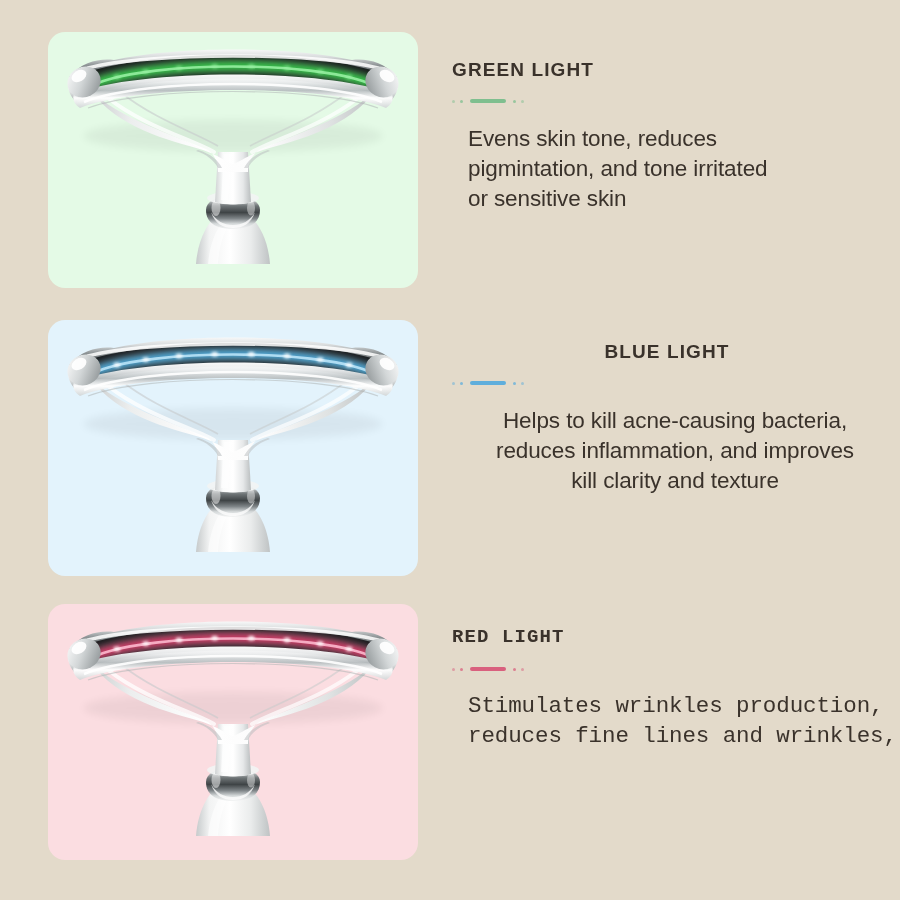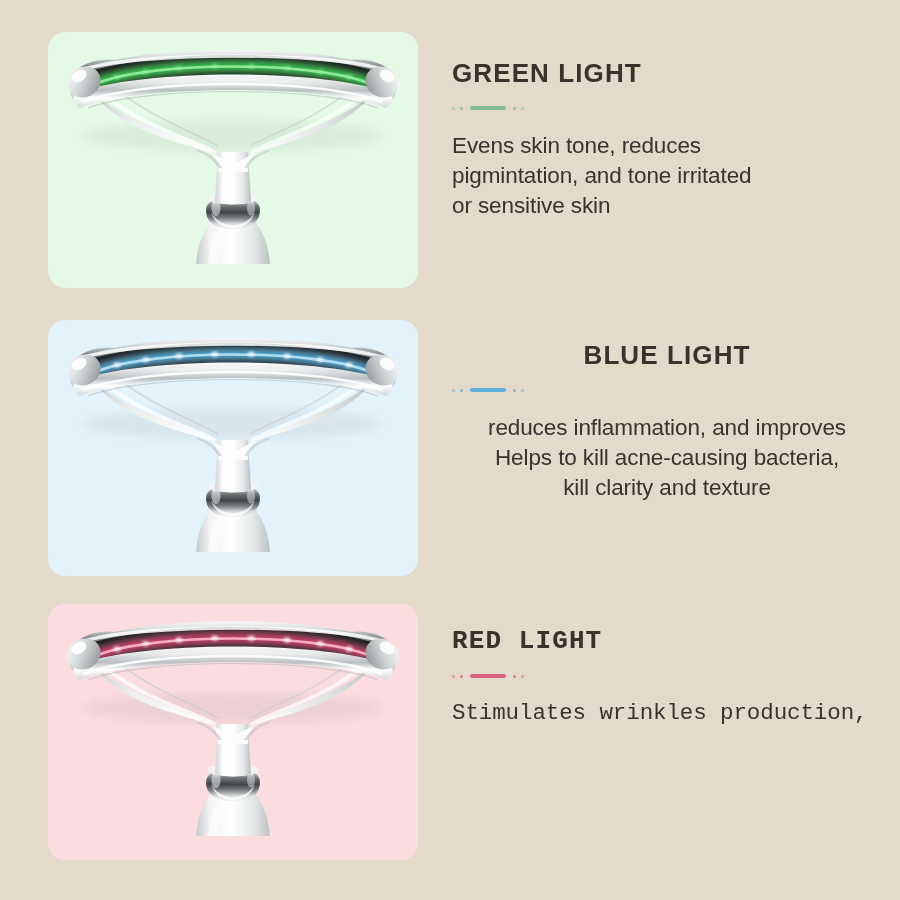--- a/index.html
+++ b/index.html
@@ -45,21 +45,21 @@
   .copy {
     position:absolute;
     left:452px;
     width:430px;
   }
   .copy-1 { top:60px; }
   .copy-2 { top:342px;text-align:center; }
   .copy-3 { top:628px;font-family:Liberation Mono, monospace; }
 
   .heading {
-    font-size:26px;
+    font-size:19px;
     font-weight:700;
     letter-spacing:1.1px;
     color:#3A322B;
     line-height:1;
     white-space:nowrap;
   }
 
   .divider {
     margin-top:19px;
     height:6px;
@@ -78,20 +78,21 @@
     flex:0 0 auto;
     margin:0 2px;
   }
 
   .body-text {
     margin-top:20px;
     font-size:22.5px;
     line-height:1.33;
     color:#3A322B;
     letter-spacing:-0.1px;
+    margin-left:16px;
   }
   .body-text .ln { display:block; white-space:nowrap; }
 </style>
 </head>
 <body style="background: rgb(227, 218, 202);">
 
 <div id="board">
     <div class="row row-1">
       <div class="panel" style="background: rgb(228, 250, 230);">
         <div class="device">
@@ -428,22 +429,22 @@
     <div class="copy copy-2">
       <div class="heading">BLUE LIGHT</div>
       <div class="divider">
         <span class="dot" style="background: rgb(95, 174, 220); opacity: 0.5;"></span>
         <span class="dot" style="background: rgb(95, 174, 220); opacity: 0.75;"></span>
         <span class="dash" style="background: rgb(95, 174, 220); opacity: 1;"></span>
         <span class="dot" style="background: rgb(95, 174, 220); opacity: 0.75;"></span>
         <span class="dot" style="background: rgb(95, 174, 220); opacity: 0.5;"></span>
       </div>
       <div class="body-text">
+        <span class="ln">Helps to kill acne-causing bacteria,</span>
         <span class="ln">reduces inflammation, and improves</span>
-        <span class="ln">Helps to kill acne-causing bacteria,</span>
         <span class="ln">kill clarity and texture</span>
       </div>
     </div>
     <div class="row row-3">
       <div class="panel" style="background: rgb(251, 221, 225);">
         <div class="device">
           <svg viewBox="0 0 370 256" preserveAspectRatio="xMidYMid slice">
   <defs>
     <linearGradient id="chromeTop_red" x1="0" y1="0" x2="0" y2="1">
       <stop offset="0%" stop-color="#f7f8f8"></stop>
@@ -603,15 +604,16 @@
       <div class="heading">RED LIGHT</div>
       <div class="divider">
         <span class="dot" style="background: rgb(217, 96, 126); opacity: 0.5;"></span>
         <span class="dot" style="background: rgb(217, 96, 126); opacity: 0.75;"></span>
         <span class="dash" style="background: rgb(217, 96, 126); opacity: 1;"></span>
         <span class="dot" style="background: rgb(217, 96, 126); opacity: 0.75;"></span>
         <span class="dot" style="background: rgb(217, 96, 126); opacity: 0.5;"></span>
       </div>
       <div class="body-text">
         <span class="ln">Stimulates wrinkles production,</span>
+        <span class="ln">reduces fine lines and wrinkles,</span>
       </div>
     </div>
   </div>
 
 </body></html>

